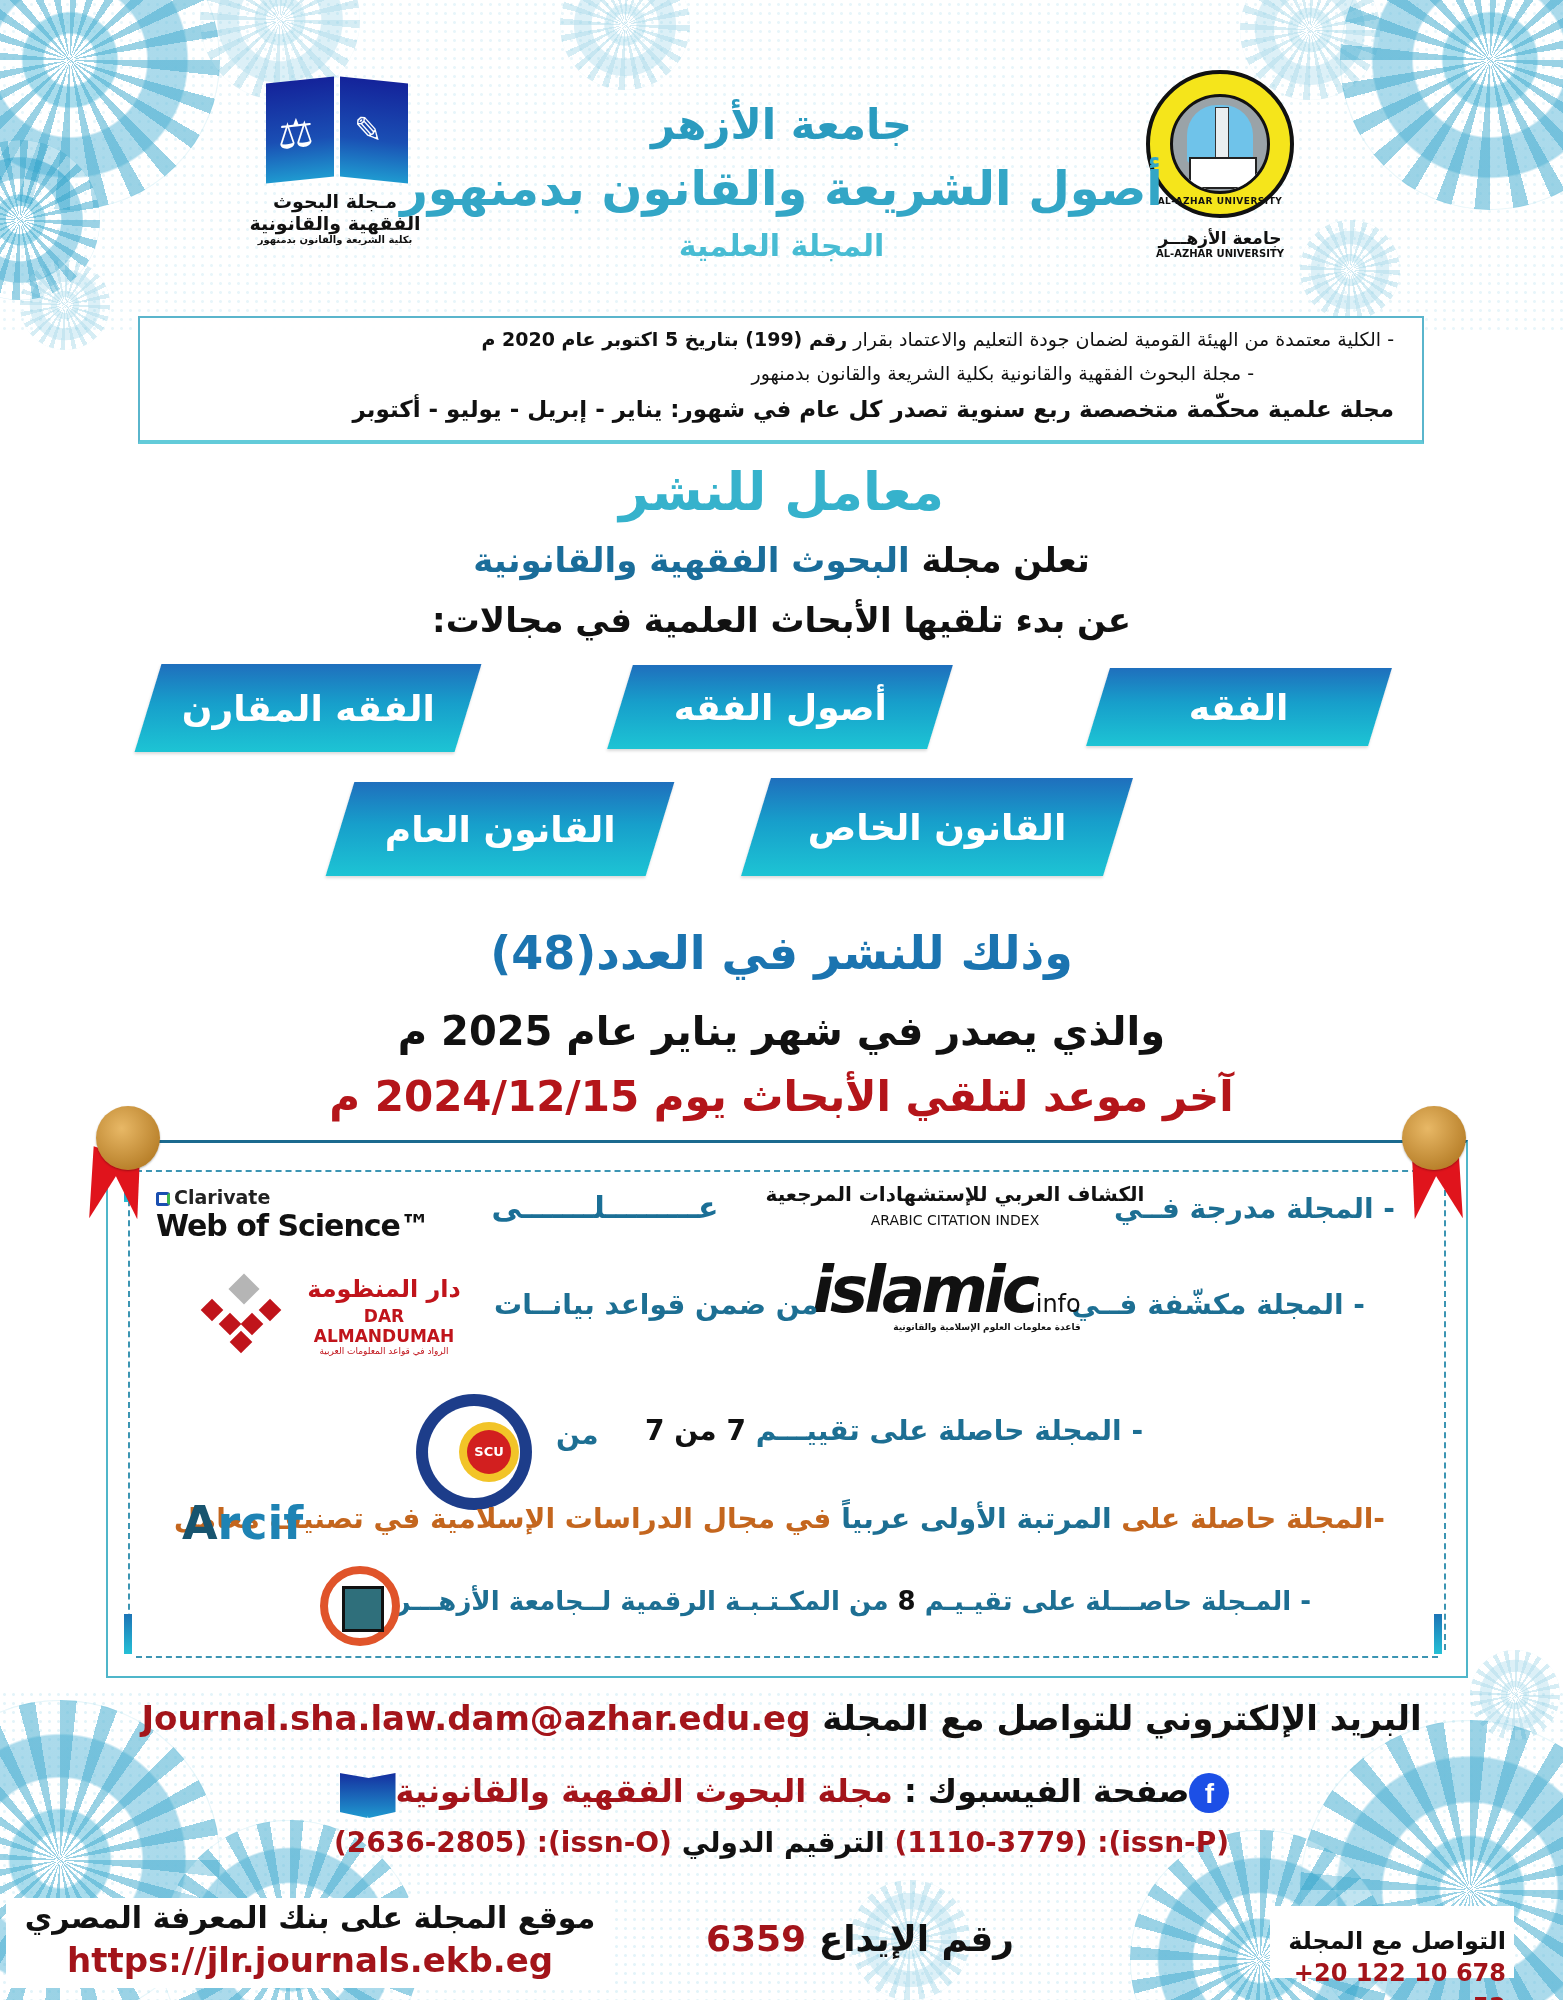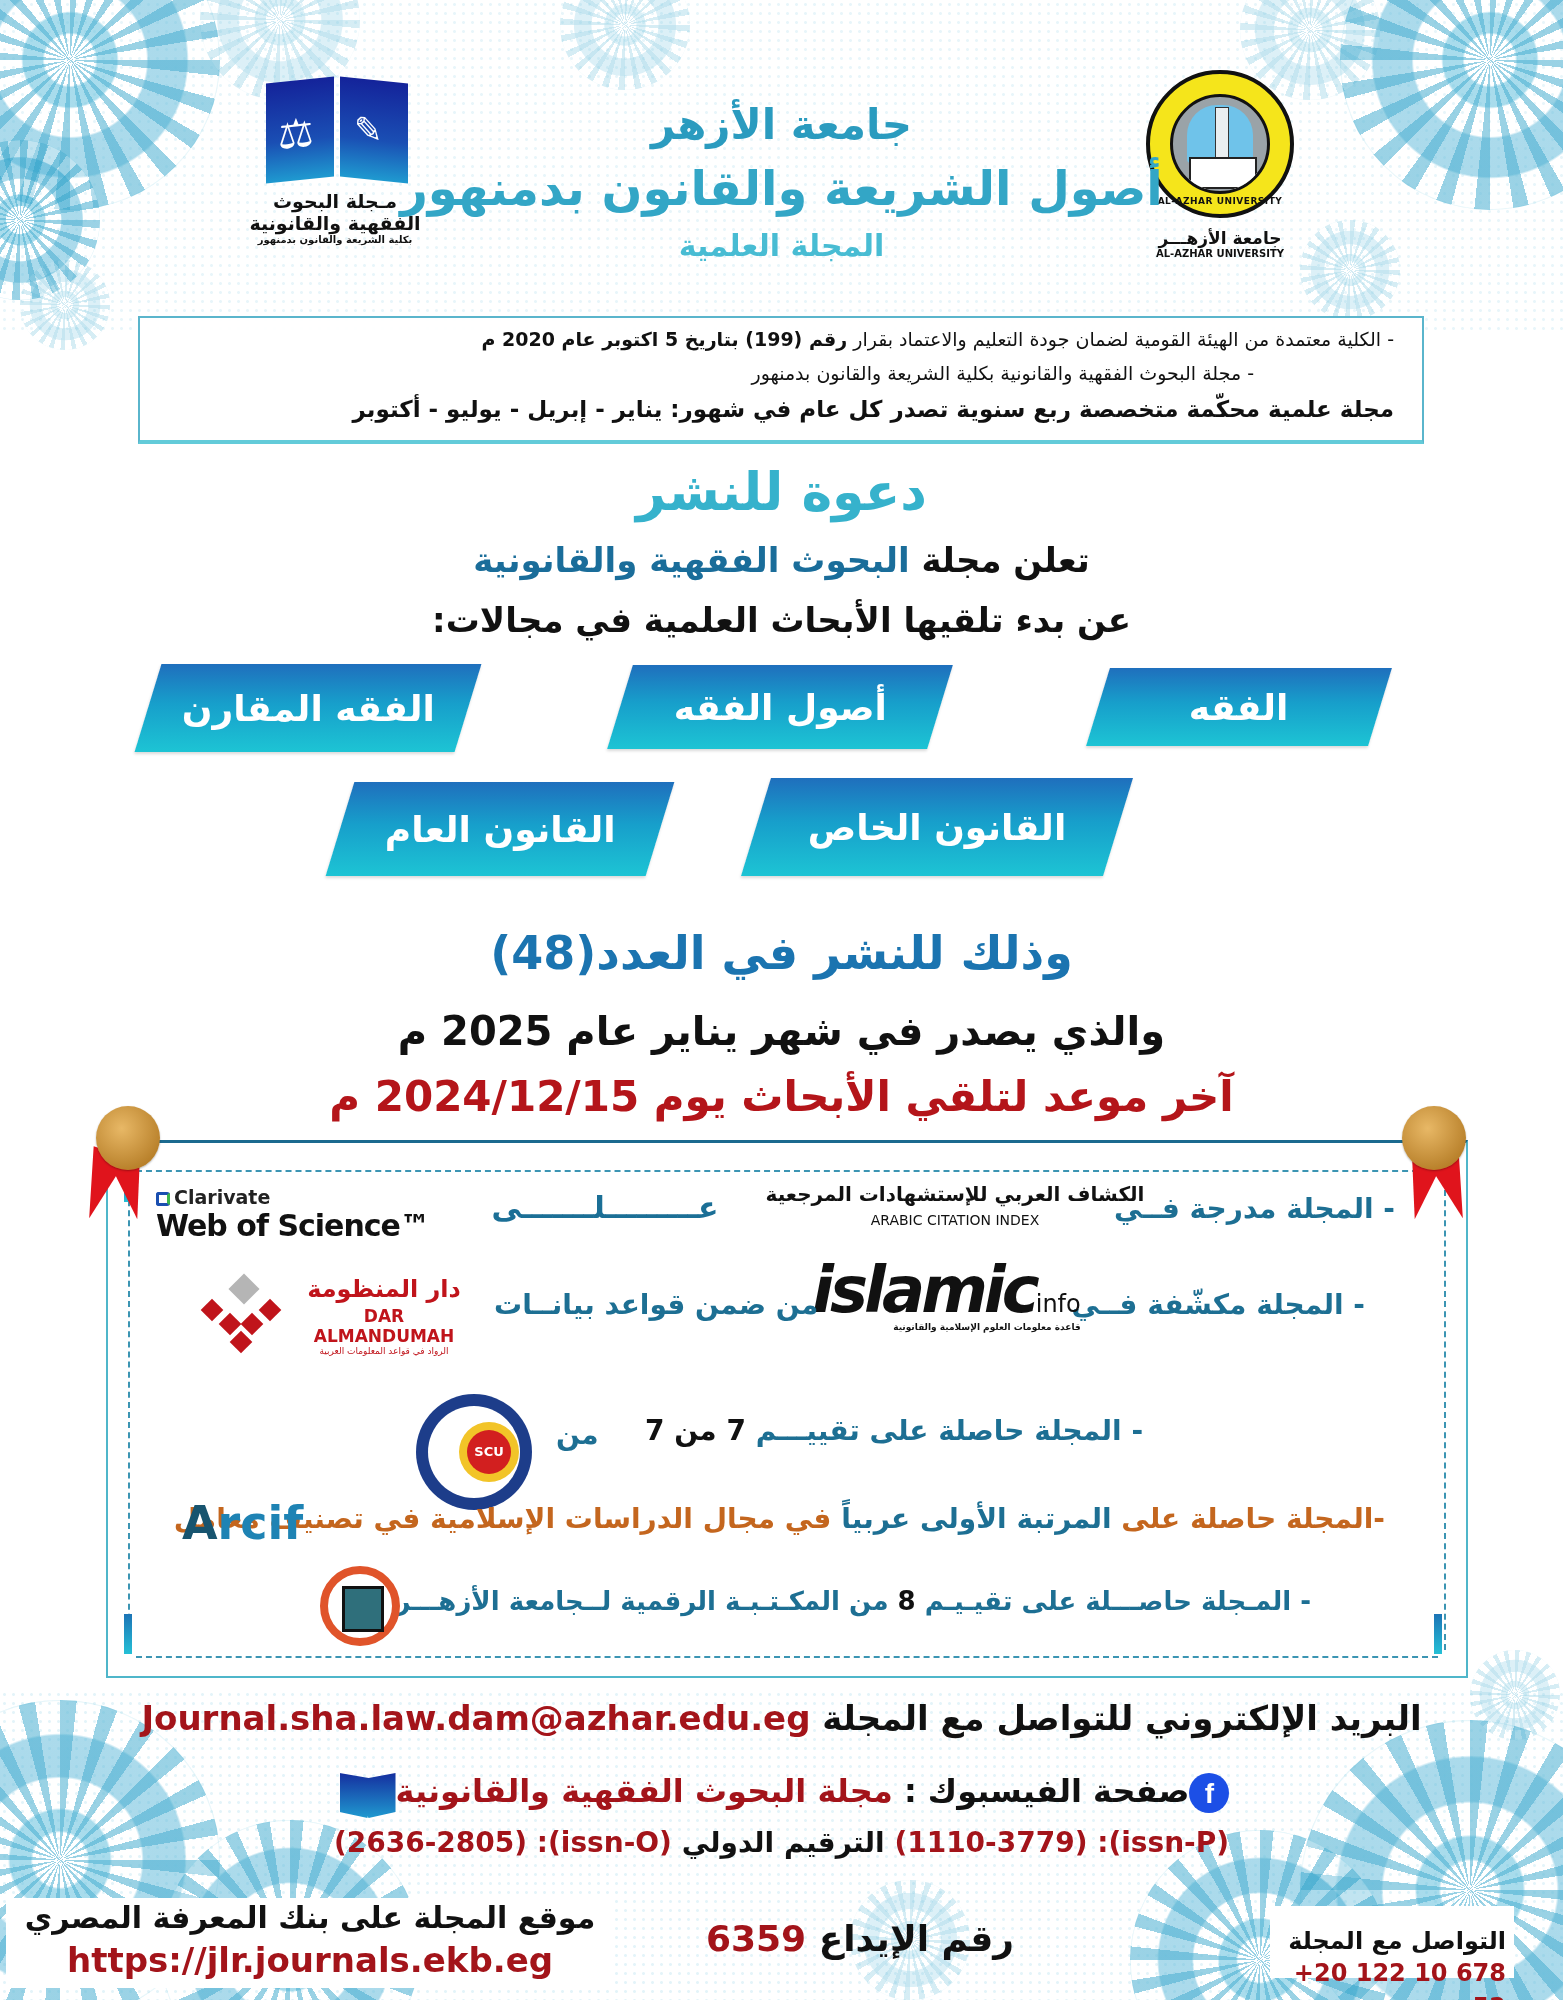--- a/index.html
+++ b/index.html
@@ -156,21 +156,21 @@
 <div class="title3">المجلة العلمية</div>
 
 <div class="info-box">
   <div class="info-line l1">
     <span>- الكلية معتمدة من الهيئة القومية لضمان جودة التعليم والاعتماد بقرار </span><span class="b">رقم (199) بتاريخ 5 اكتوبر عام 2020 م</span>
   </div>
   <div class="info-line l2">- مجلة البحوث الفقهية والقانونية بكلية الشريعة والقانون بدمنهور</div>
   <div class="info-line l3">مجلة علمية محكّمة متخصصة ربع سنوية تصدر كل عام في شهور: يناير - إبريل - يوليو - أكتوبر</div>
 </div>
 
-<div class="call-title">دعوة للنشر</div>
+<div class="call-title">معامل للنشر</div>
 <div class="announce">
   <span>تعلن مجلة </span><span class="hl">البحوث الفقهية والقانونية</span>
 </div>
 <div class="fields-intro">عن بدء تلقيها الأبحاث العلمية في مجالات:</div>
 
 <div class="field" style="left:1098px;top:668px;width:282px;height:78px;">
     <span>الفقه</span>
   </div>
 <div class="field" style="left:620px;top:665px;width:320px;height:84px;">
     <span>أصول الفقه</span>

